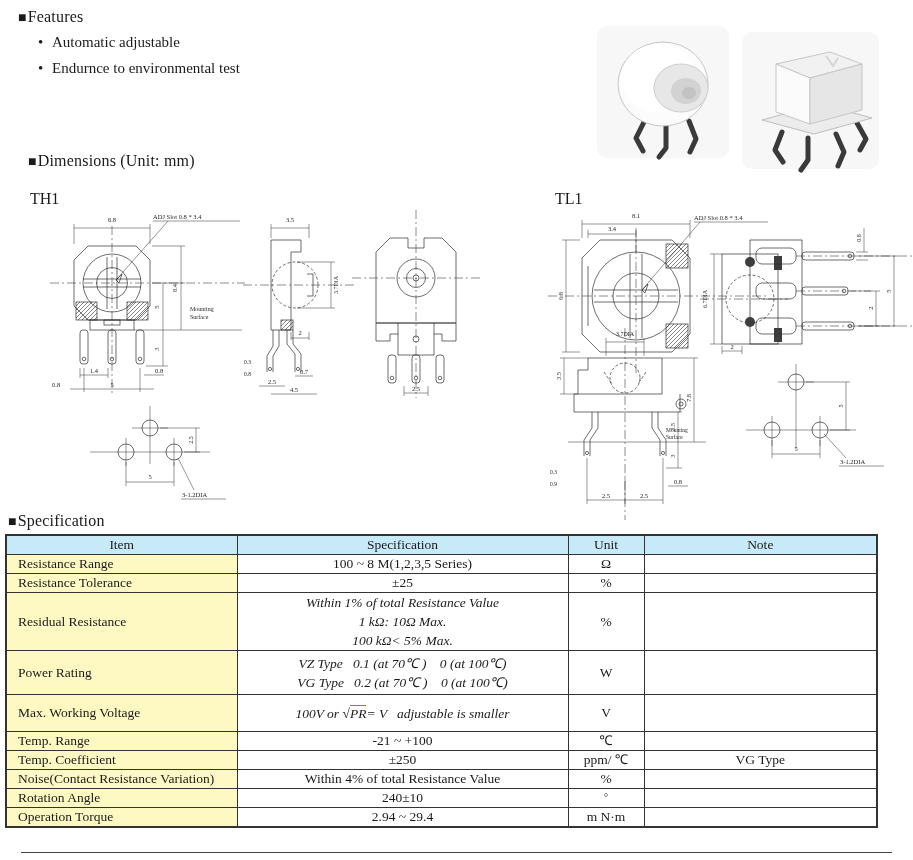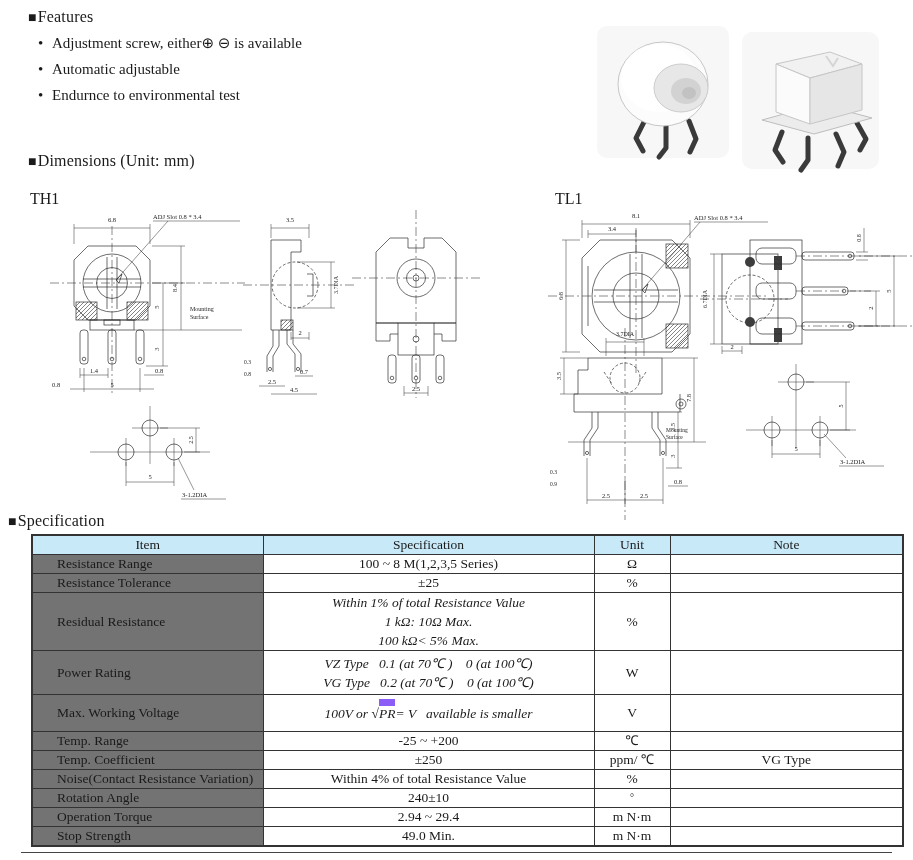--- a/index.html
+++ b/index.html
@@ -18,44 +18,43 @@
   .dwg .thin{stroke-width:.5;}
   .dwg .hat{fill:url(#hatch);}
   .dwg .blk{fill:#3d3d3d;stroke:none;}
   .dwg text{fill:#1f1f1f;stroke:none;font-size:6.5px;font-family:"Liberation Serif",serif;}
   
   .photo .leg{stroke:#3a3a3a;stroke-width:5;fill:none;stroke-linecap:round;stroke-linejoin:round;}
   
   #spec-table{border-collapse:collapse;table-layout:fixed;width:871px;border:2px solid #333;}
   #spec-table td,#spec-table th{border:1px solid #333;font-weight:normal;font-size:13.5px;line-height:18px;padding:0 4px;text-align:center;vertical-align:middle;overflow:hidden;}
   #spec-table th{background:#c8e9f8;}
-  #spec-table td.item{background:#737373;text-align:left;padding-left:24px;}
+  #spec-table td.item{background:#fef9c3;text-align:left;padding-left:11px;}
   #spec-table .ml{white-space:pre-wrap;line-height:19px;font-style:italic;}
   tr.r19{height:19px;} tr.r57{height:57px;} tr.r44{height:44px;} tr.r37{height:37px;}
-  .rad{border-top:7px solid #8b5cf6;}
+  .rad{border-top:1px solid #8b5cf6;}
   .botline{background:#444;height:1px;}
 </style>
 </head>
 <body>
 
 <div id="page">
 
   <svg width="0" height="0" style="position:absolute" aria-hidden="true">
     <defs>
       <pattern id="hatch" width="4" height="4" patternUnits="userSpaceOnUse">
         <path d="M0,4 L4,0" stroke="#333" stroke-width="0.6" fill="none"></path>
       </pattern>
     </defs>
   </svg>
 
-  <div class="abs sec-head" style="left:28px;top:8px;">
+  <div class="abs sec-head" style="left:18px;top:8px;">
     <span class="sq">■</span><span>Features</span>
   </div>
   <ul class="features abs" style="left:38px;top:34px;">
-    <li><span class="blt">•</span><span>Adjustment screw, either⊕ ⊖ is available</span></li>
     <li><span class="blt">•</span><span>Automatic adjustable</span></li>
     <li><span class="blt">•</span><span>Endurnce to environmental test</span></li>
   </ul>
 
   <svg class="abs photo" style="left:593px;top:22px;" width="140" height="140">
     <rect x="4" y="4" width="132" height="132" rx="10" fill="#f7f7f7" stroke="none"></rect>
     <path class="leg" d="M52,98 L43,116 L50,129"></path>
     <path class="leg" d="M73,103 L73,126 L66,135"></path>
     <path class="leg" d="M96,99 L103,117 L97,130"></path>
     <ellipse cx="70" cy="62" rx="45" ry="42" fill="#fcfcfc" stroke="#c6c6c6"></ellipse>
@@ -282,21 +281,21 @@
     <text x="70" y="93" text-anchor="middle">5</text>
     <line class="thin" x1="98" y1="76" x2="120" y2="100"></line>
     <text x="114" y="106">3-1.2DIA</text>
     <line class="thin" x1="113" y1="108" x2="158" y2="108"></line>
   </svg>
 
   <div class="abs sec-head" style="left:8px;top:512px;">
     <span class="sq">■</span><span>Specification</span>
   </div>
 
-  <table id="spec-table" class="abs" style="left:31px;top:534px;">
+  <table id="spec-table" class="abs" style="left:5px;top:534px;">
     <colgroup>
         <col style="width:231px">
         <col style="width:331px">
         <col style="width:76px">
         <col style="width:233px">
       </colgroup>
     <tbody>
         <tr class="r19">
       <th>Item</th>
       <th>Specification</th>
@@ -325,27 +324,27 @@
     </tr>
     <tr class="r44">
       <td class="item">Power Rating</td>
       <td class="ml">VZ Type   0.1 (at 70℃ )    0 (at 100℃)
 VG Type   0.2 (at 70℃ )    0 (at 100℃)</td>
       <td>W</td>
       <td></td>
     </tr>
     <tr class="r37">
       <td class="item">Max. Working Voltage</td>
-      <td class="ml"><span>100V or √</span><span class="rad">PR</span><span>= V   available is smaller</span></td>
+      <td class="ml"><span>100V or √</span><span class="rad">PR</span><span>= V   adjustable is smaller</span></td>
       <td>V</td>
       <td></td>
     </tr>
     <tr class="r19">
       <td class="item">Temp. Range</td>
-      <td>-25 ~ +200</td>
+      <td>-21 ~ +100</td>
       <td>℃</td>
       <td></td>
     </tr>
     <tr class="r19">
       <td class="item">Temp. Coefficient</td>
       <td>±250</td>
       <td>ppm/ ℃</td>
       <td>VG Type</td>
     </tr>
     <tr class="r19">
@@ -359,23 +358,17 @@
       <td>240±10</td>
       <td style="font-size:10px">°</td>
       <td></td>
     </tr>
     <tr class="r19">
       <td class="item">Operation Torque</td>
       <td>2.94 ~ 29.4</td>
       <td>m N·m</td>
       <td></td>
     </tr>
-    <tr class="r19">
-      <td class="item">Stop Strength</td>
-      <td>49.0 Min.</td>
-      <td>m N·m</td>
-      <td></td>
-    </tr>
   </tbody>
     </table>
 
   <div class="abs botline" style="left:21px;top:852px;width:871px;"></div>
 </div>
 
 </body></html>

